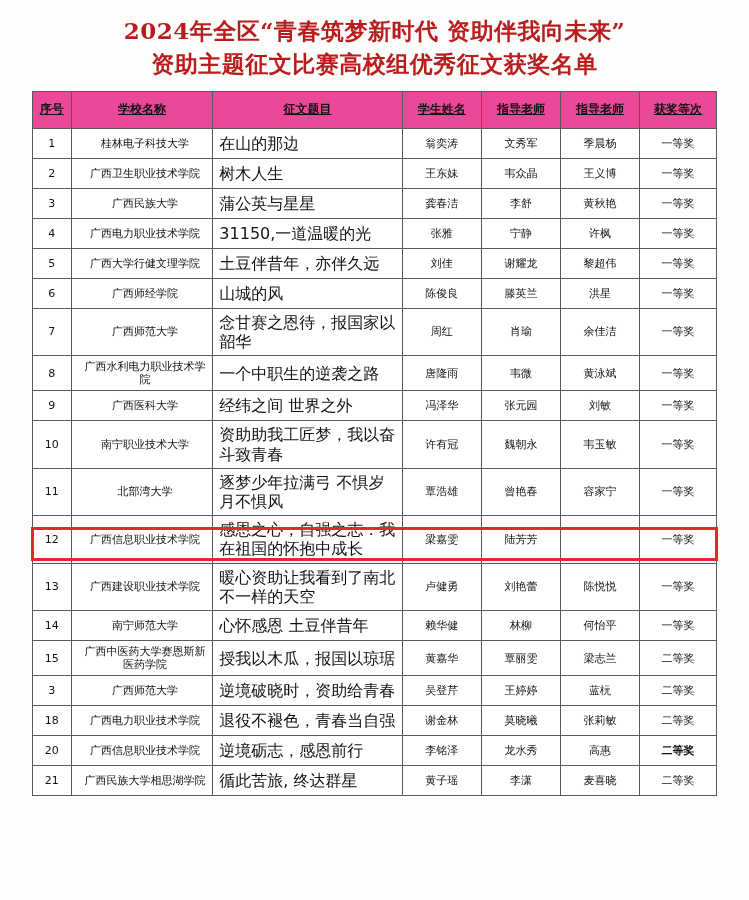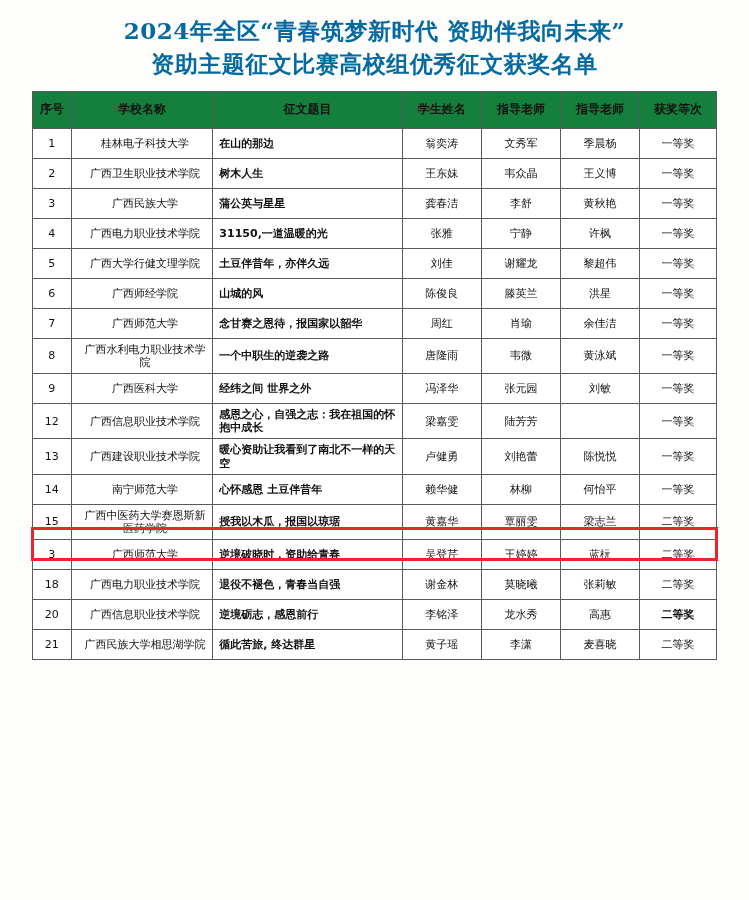--- a/index.html
+++ b/index.html
@@ -24,21 +24,21 @@
   }
   .title-block {
     text-align: center;
     padding: 14px 40px 4px 40px;
   }
   .title-line {
     font-size: 23px;
     font-weight: bold;
     letter-spacing: 0.5px;
     line-height: 1.45;
-    color: #0369a1;
+    color: #b91c1c;
     font-family: "DejaVu Serif", "Liberation Serif", serif;
   }
   .table-wrap {
     padding: 6px 32px 0 32px;
   }
   table.award {
     border-collapse: collapse;
     width: 685px;
     table-layout: fixed;
     background: #ffffff;
@@ -51,35 +51,35 @@
     text-align: center;
     vertical-align: middle;
     color: #111;
     font-family: "DejaVu Sans", "Liberation Sans", sans-serif;
     word-break: break-all;
   }
   table.award thead th {
     font-weight: bold;
     font-size: 12px;
     height: 28px;
-    background: #15803d;
+    background: #ec4899;
+    text-decoration: underline;
   }
   table.award td.idx {
     font-size: 11px;
   }
   table.award td.school {
     font-size: 11px;
     padding-left: 8px;
     padding-right: 2px;
   }
   table.award td.titlecell {
     text-align: left;
     padding-left: 6px;
-    font-size: 11px;
-    font-weight: bold;
+    font-size: 16px;
   }
   table.award tbody tr {
     height: 30px;
   }
   .col-idx { width: 38px; }
   .col-school { width: 140px; }
   .col-title { width: 187px; }
   .col-student { width: 78px; }
   .col-teacher1 { width: 78px; }
   .col-teacher2 { width: 78px; }
@@ -207,20 +207,38 @@
           <tr>
             <td class="idx">9</td>
             <td class="school">广西医科大学</td>
             <td class="titlecell">经纬之间 世界之外</td>
             <td class="student">冯泽华</td>
             <td class="teacher1">张元园</td>
             <td class="teacher2">刘敏</td>
             <td class="level">一等奖</td>
           </tr>
           <tr>
+            <td class="idx">10</td>
+            <td class="school">南宁职业技术大学</td>
+            <td class="titlecell">资助助我工匠梦，我以奋斗致青春</td>
+            <td class="student">许有冠</td>
+            <td class="teacher1">魏朝永</td>
+            <td class="teacher2">韦玉敏</td>
+            <td class="level">一等奖</td>
+          </tr>
+          <tr>
+            <td class="idx">11</td>
+            <td class="school">北部湾大学</td>
+            <td class="titlecell">逐梦少年拉满弓 不惧岁月不惧风</td>
+            <td class="student">覃浩雄</td>
+            <td class="teacher1">曾艳春</td>
+            <td class="teacher2">容家宁</td>
+            <td class="level">一等奖</td>
+          </tr>
+          <tr>
             <td class="idx">12</td>
             <td class="school">广西信息职业技术学院</td>
             <td class="titlecell">感恩之心，自强之志：我在祖国的怀抱中成长</td>
             <td class="student">梁嘉雯</td>
             <td class="teacher1">陆芳芳</td>
             <td class="teacher2"></td>
             <td class="level">一等奖</td>
           </tr>
           <tr>
             <td class="idx">13</td>

